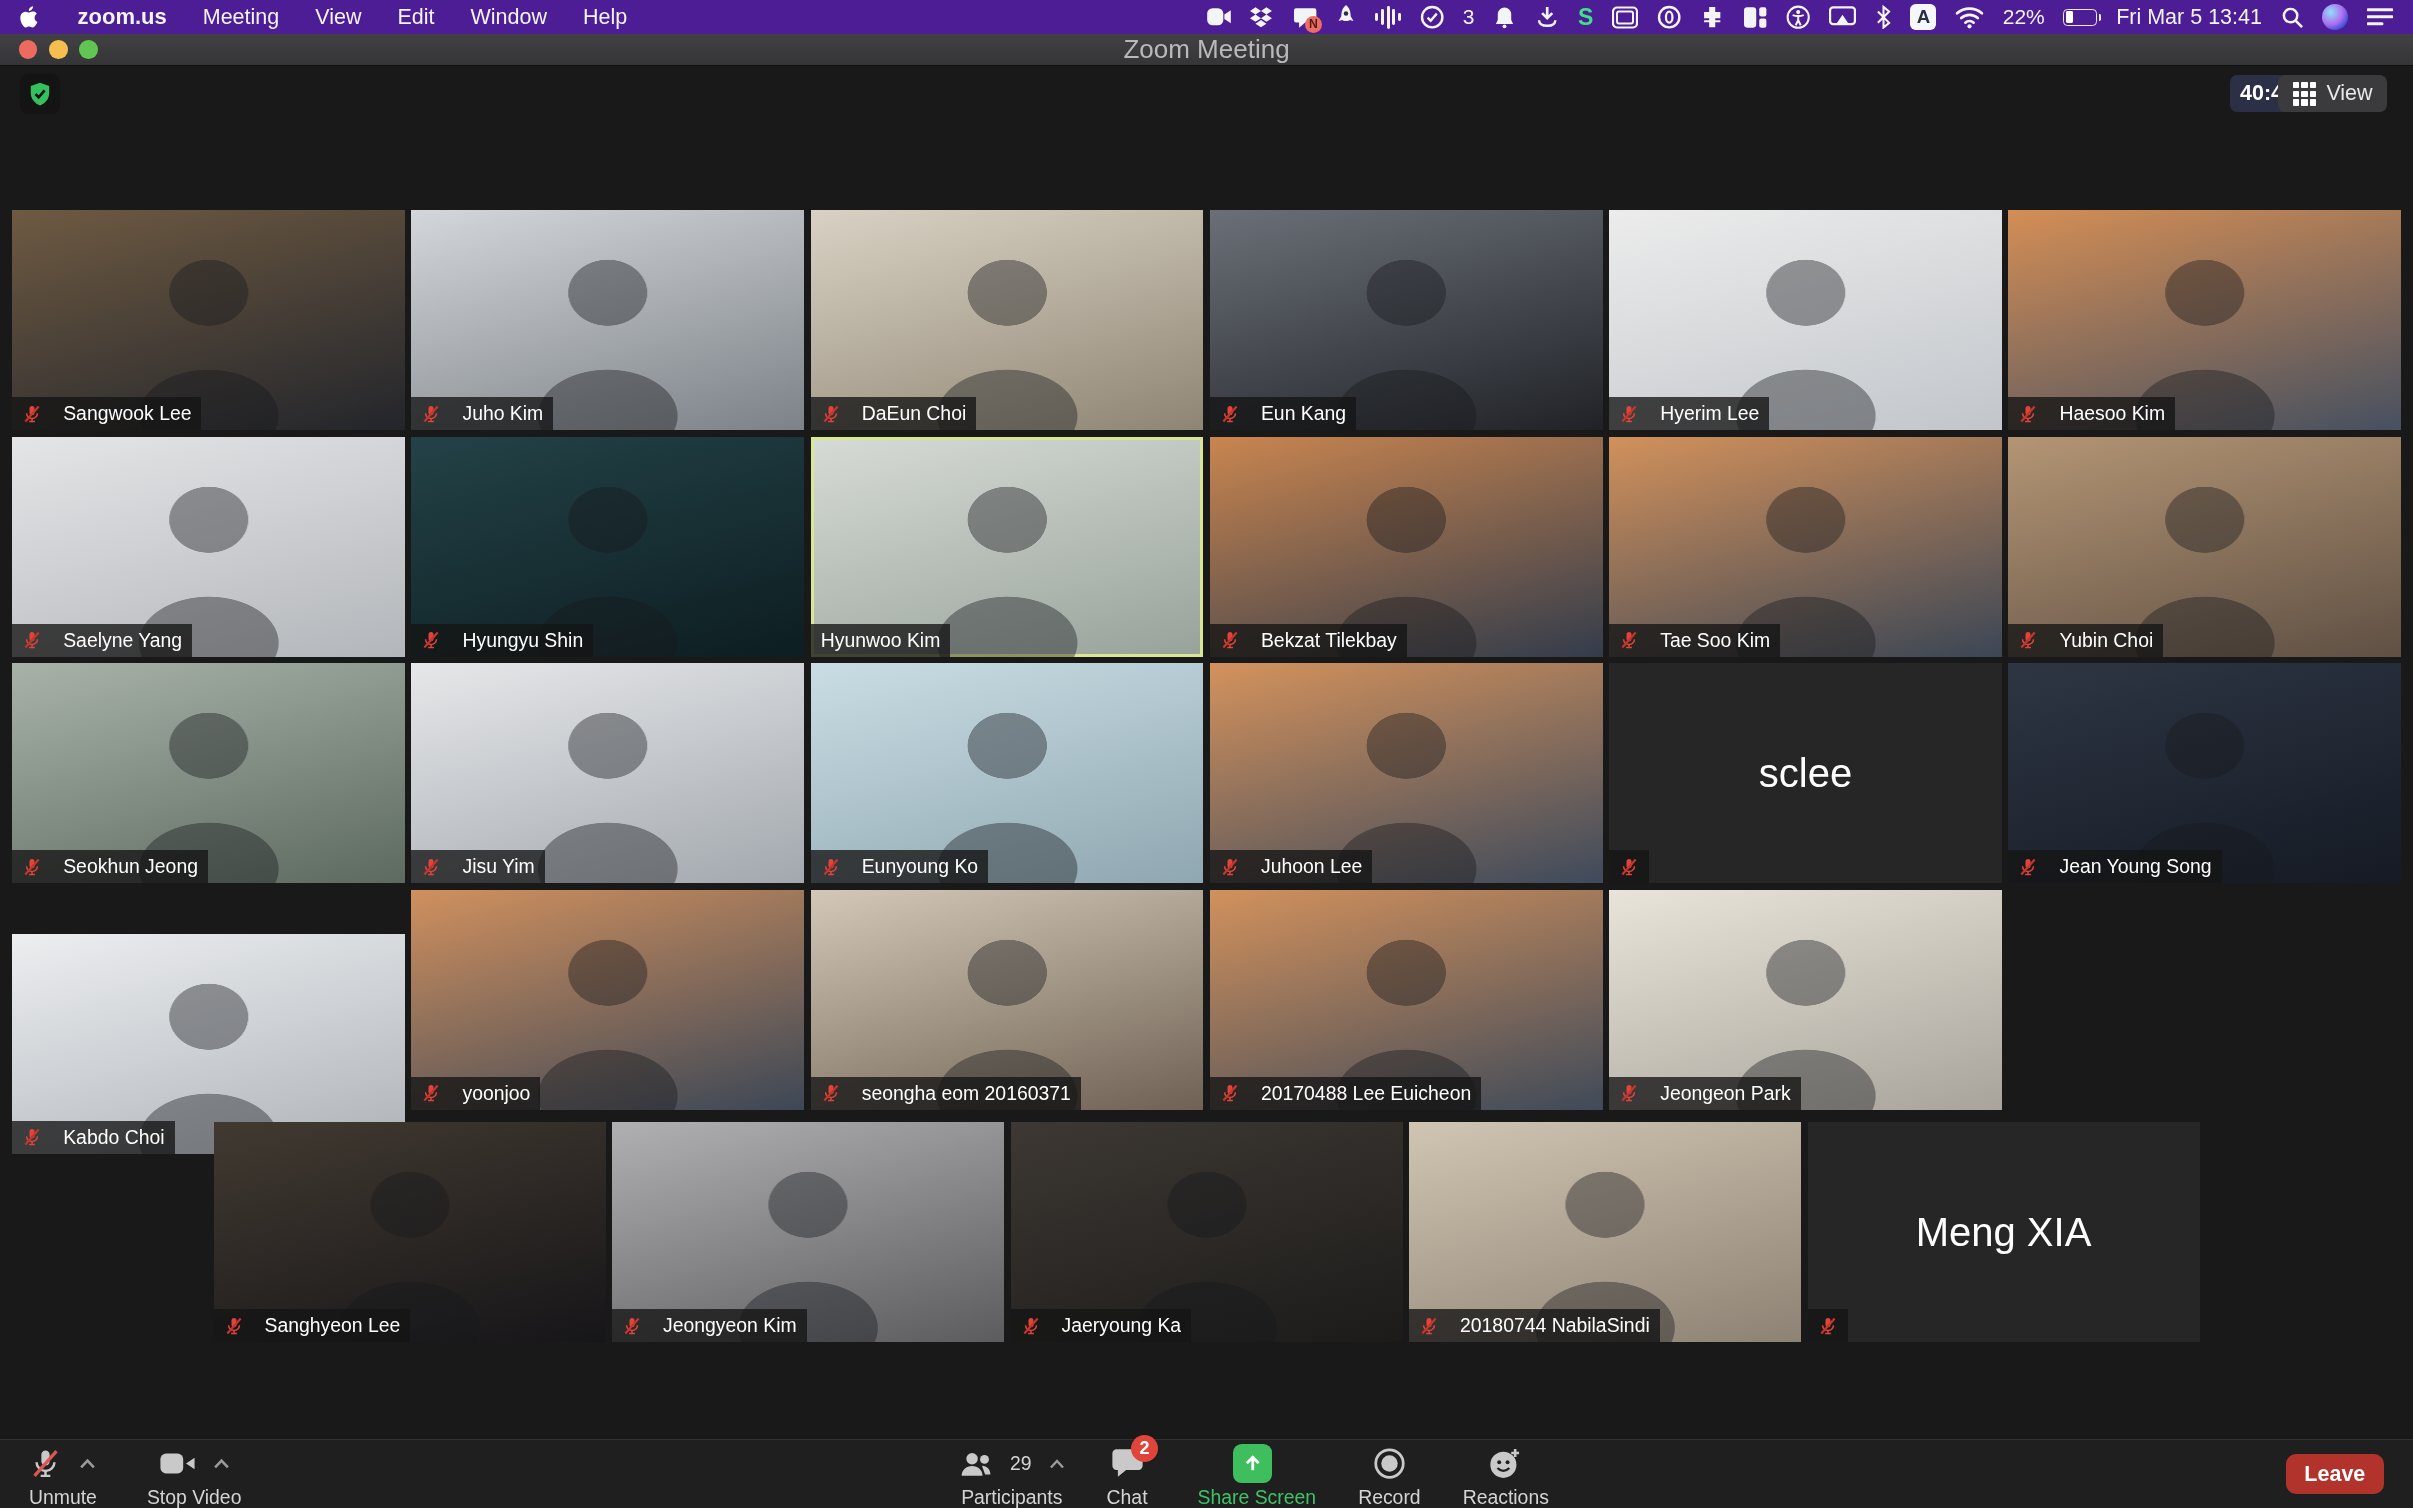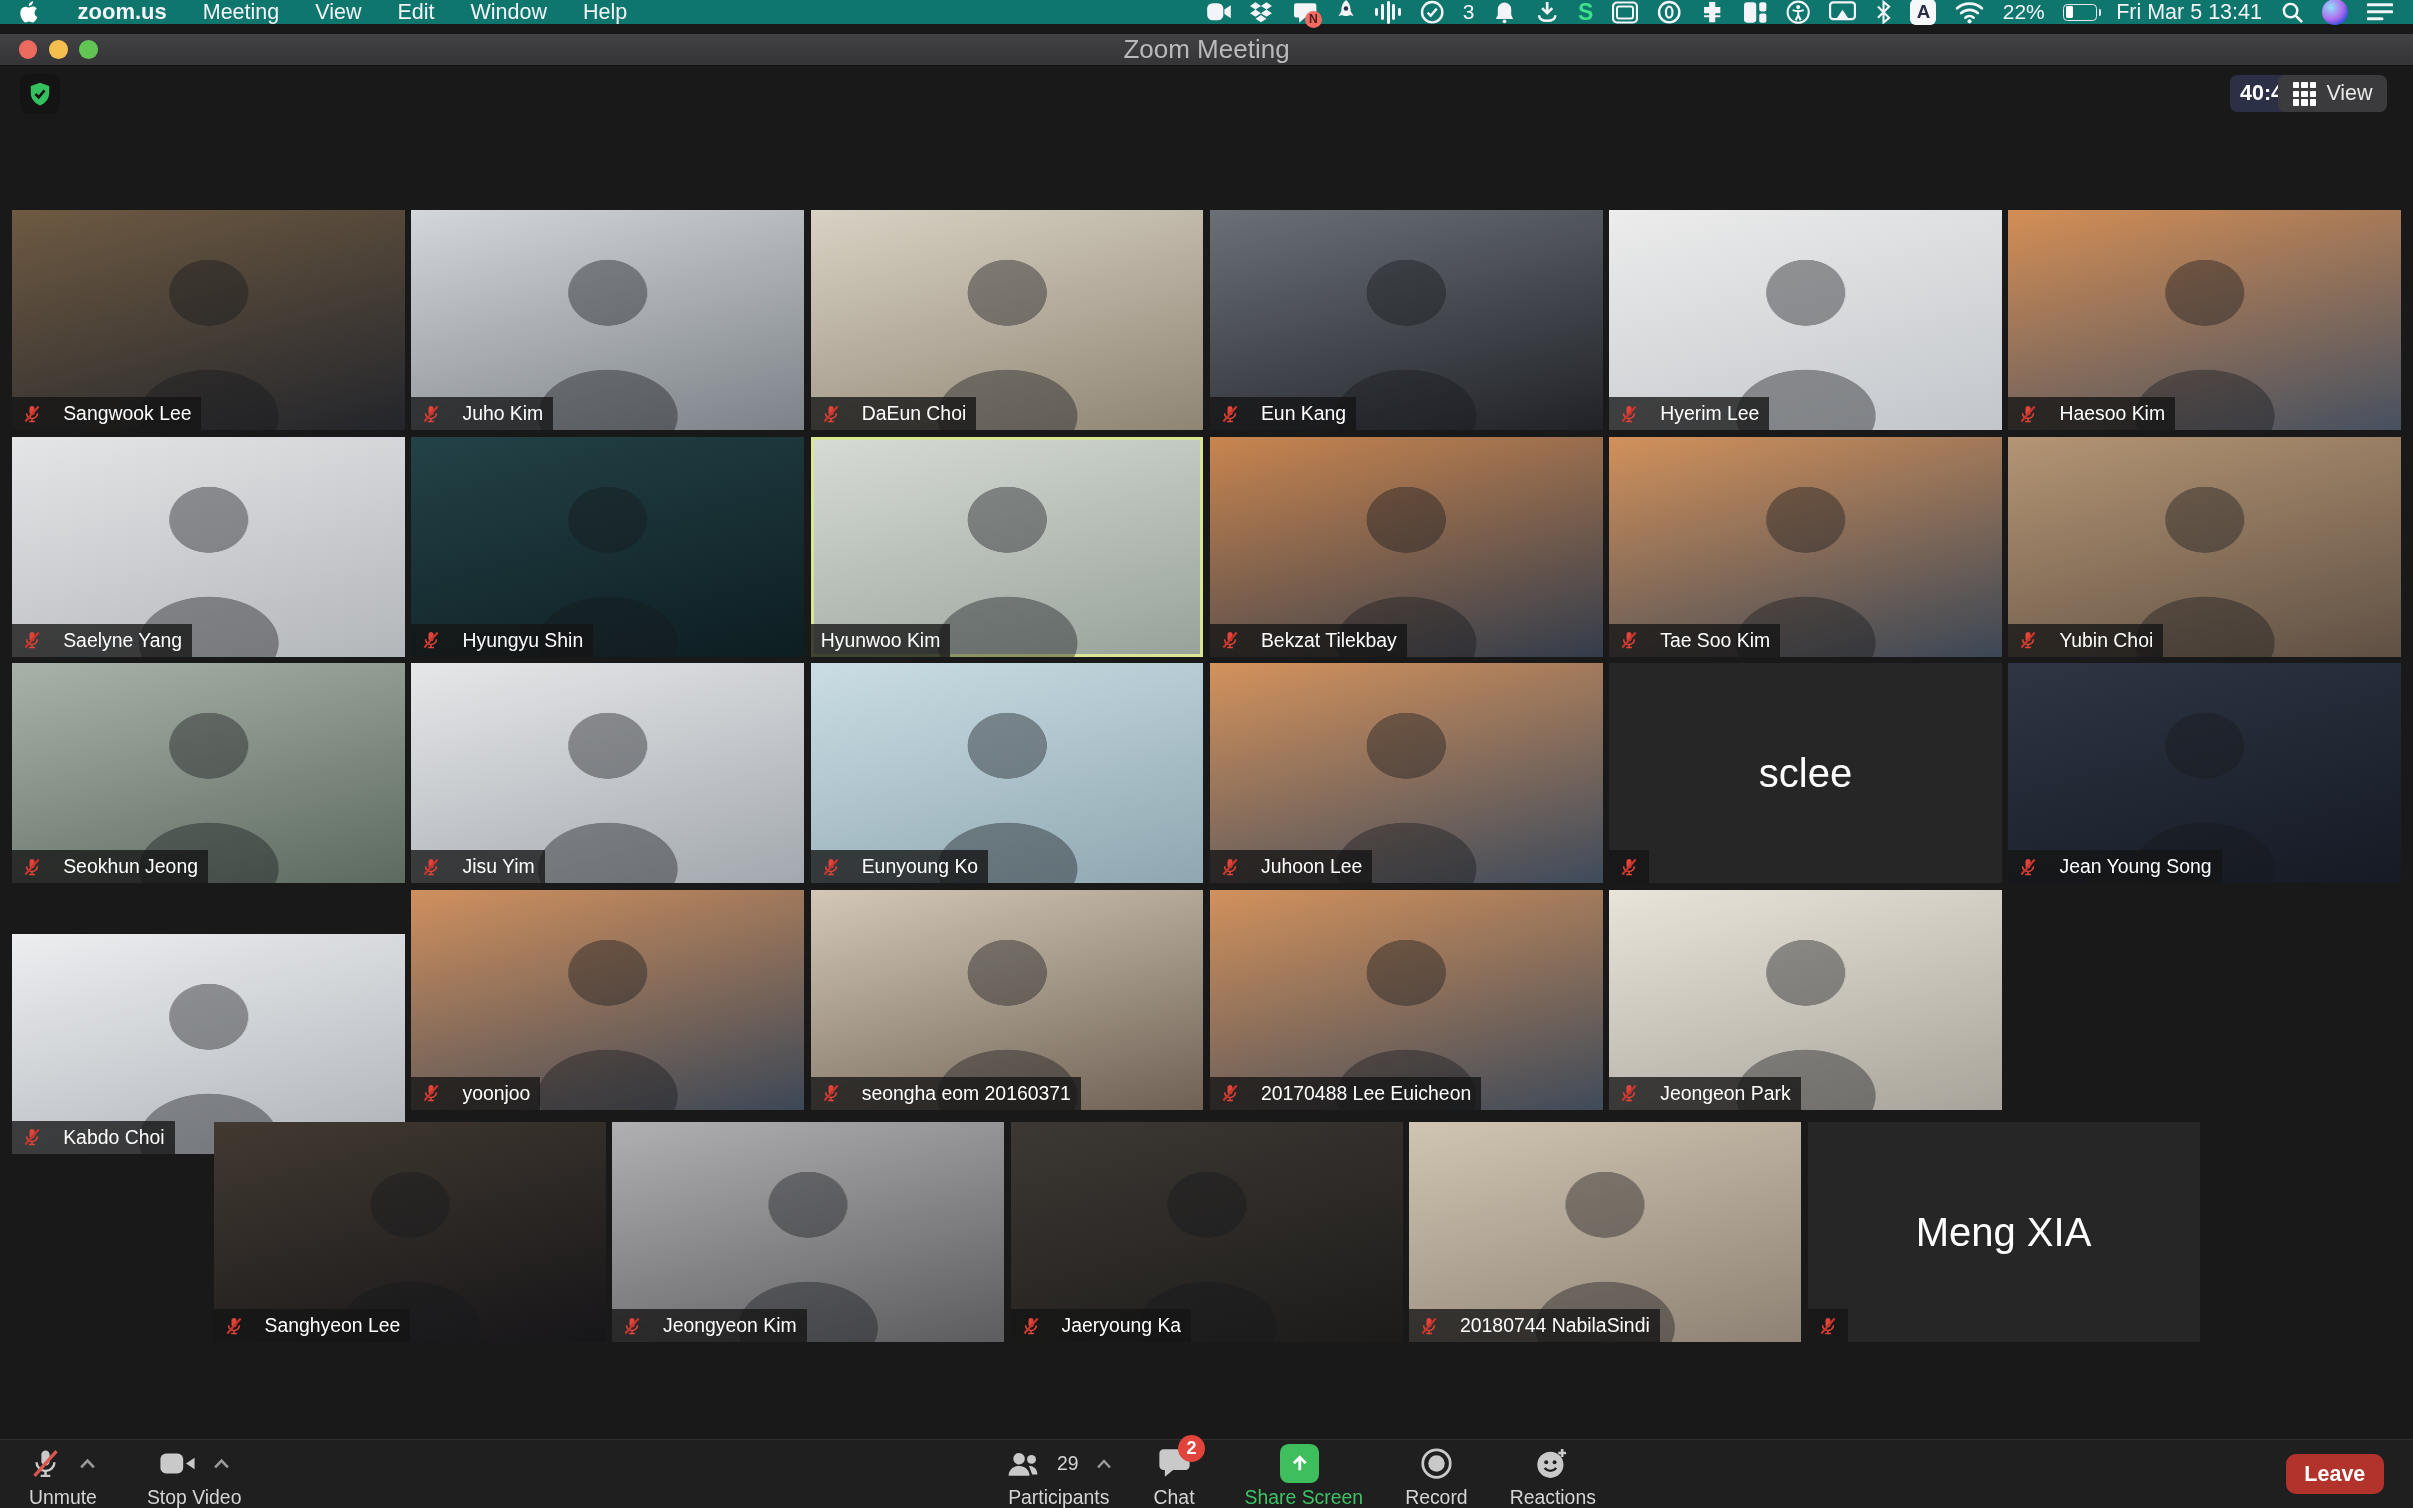--- a/index.html
+++ b/index.html
@@ -5,22 +5,22 @@
   * { box-sizing: border-box; margin: 0; padding: 0; }
   html,body { width: 2413px; height: 1508px; }
   body {
     position: relative; overflow: hidden;
     background: #191919;
     font-family: "Liberation Sans", sans-serif;
     color: #fff;
   }
   
   .menubar {
-    position: absolute; top: 0; left: 0; width: 2413px; height: 24px;
-    background: #0f766e; display: flex; align-items: center;
+    position: absolute; top: 0; left: 0; width: 2413px; height: 34px;
+    background: #4c1d95; display: flex; align-items: center;
     justify-content: space-between; padding: 0 20px; z-index: 30;
   }
   .mb-left, .mb-right { display: flex; align-items: center; }
   .mb-left { gap: 36px; }
   .mb-right { gap: 18.7px; }
   .mb-item { font-size: 21.5px; color: #f3f4f8; cursor: default; }
   .mb-item.app { font-weight: 700; font-size: 22px; }
   .mb-ico { display: inline-flex; align-items: center; justify-content: center; height: 29px; }
   .mb-ico svg { display: block; }
   .mb-txt { font-size: 21px; color: #f3f4f8; }
@@ -85,21 +85,21 @@
   .center-name:empty { display: none; }
   .label { position: absolute; left: 0; bottom: 0; display: flex; align-items: center; gap: 21px;
     background: rgba(20,20,20,.78); padding: 0 10px; height: 33px; max-width: 96%; }
   .label .micmute { flex: 0 0 auto; }
   .pname { font-size: 19.4px; color: #fff; white-space: nowrap; overflow: hidden; text-overflow: ellipsis; }
   .pname:empty { display: none; }
   
   .toolbar { position: absolute; left: 0; bottom: 0; width: 2413px; height: 69px;
     background: #1f1f20; border-top: 1.4px solid #303031; z-index: 25; }
   .tb-left { position: absolute; left: 29px; top: 5.7px; display: flex; gap: 50px; }
-  .tb-center { position: absolute; left: 1006px; top: 5.7px; display: flex; gap: 42px; }
+  .tb-center { position: absolute; left: 959px; top: 5.7px; display: flex; gap: 42px; }
   .tb-btn { display: flex; flex-direction: column; align-items: center; gap: 4.3px; cursor: pointer; }
   .ico-row { display: flex; align-items: center; gap: 17px; height: 36px; }
   .tb-label { font-size: 19.4px; color: #d4d4d4; white-space: nowrap; }
   .tb-label.green { color: #3ec363; margin-left: 8px; }
   .pcount { font-size: 19.4px; color: #d4d4d4; }
   .chat-wrap { position: relative; }
   .chat-badge { position: absolute; top: -11.5px; right: -14.4px; min-width: 27px; height: 27px;
     background: #e0443a; border-radius: 13.6px; color: #fff; font-size: 18px; font-weight: 700;
     display: flex; align-items: center; justify-content: center; padding: 0 4.3px; }
   .share-sq { width: 39px; height: 39px; background: #3fbe5d; border-radius: 8.6px;

